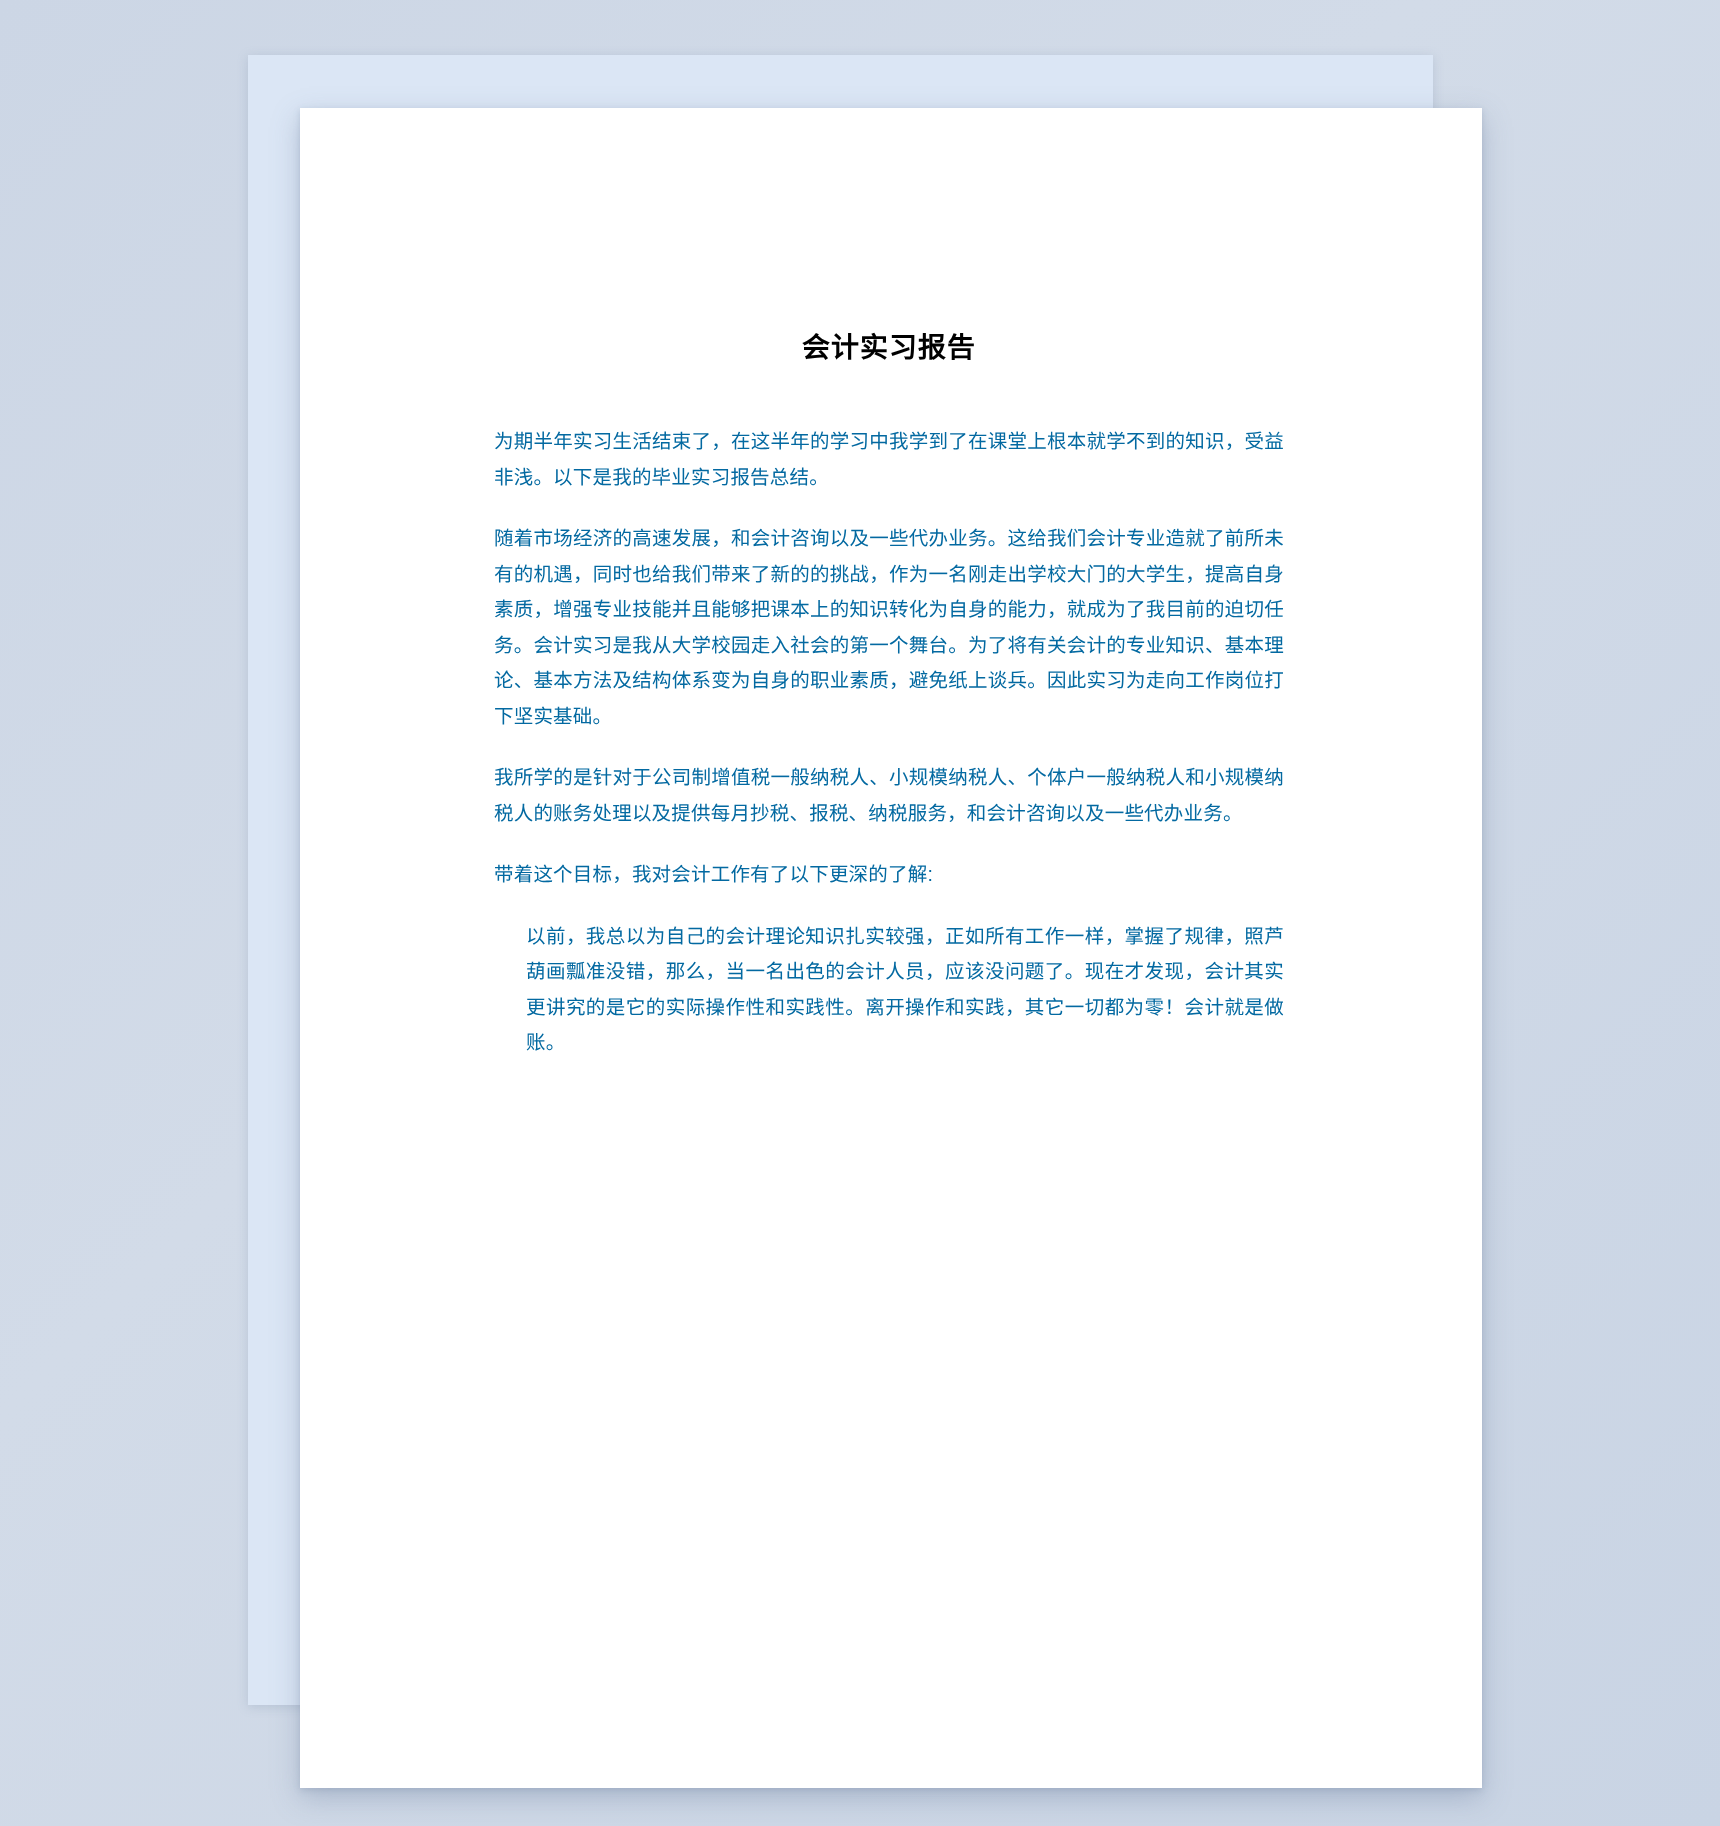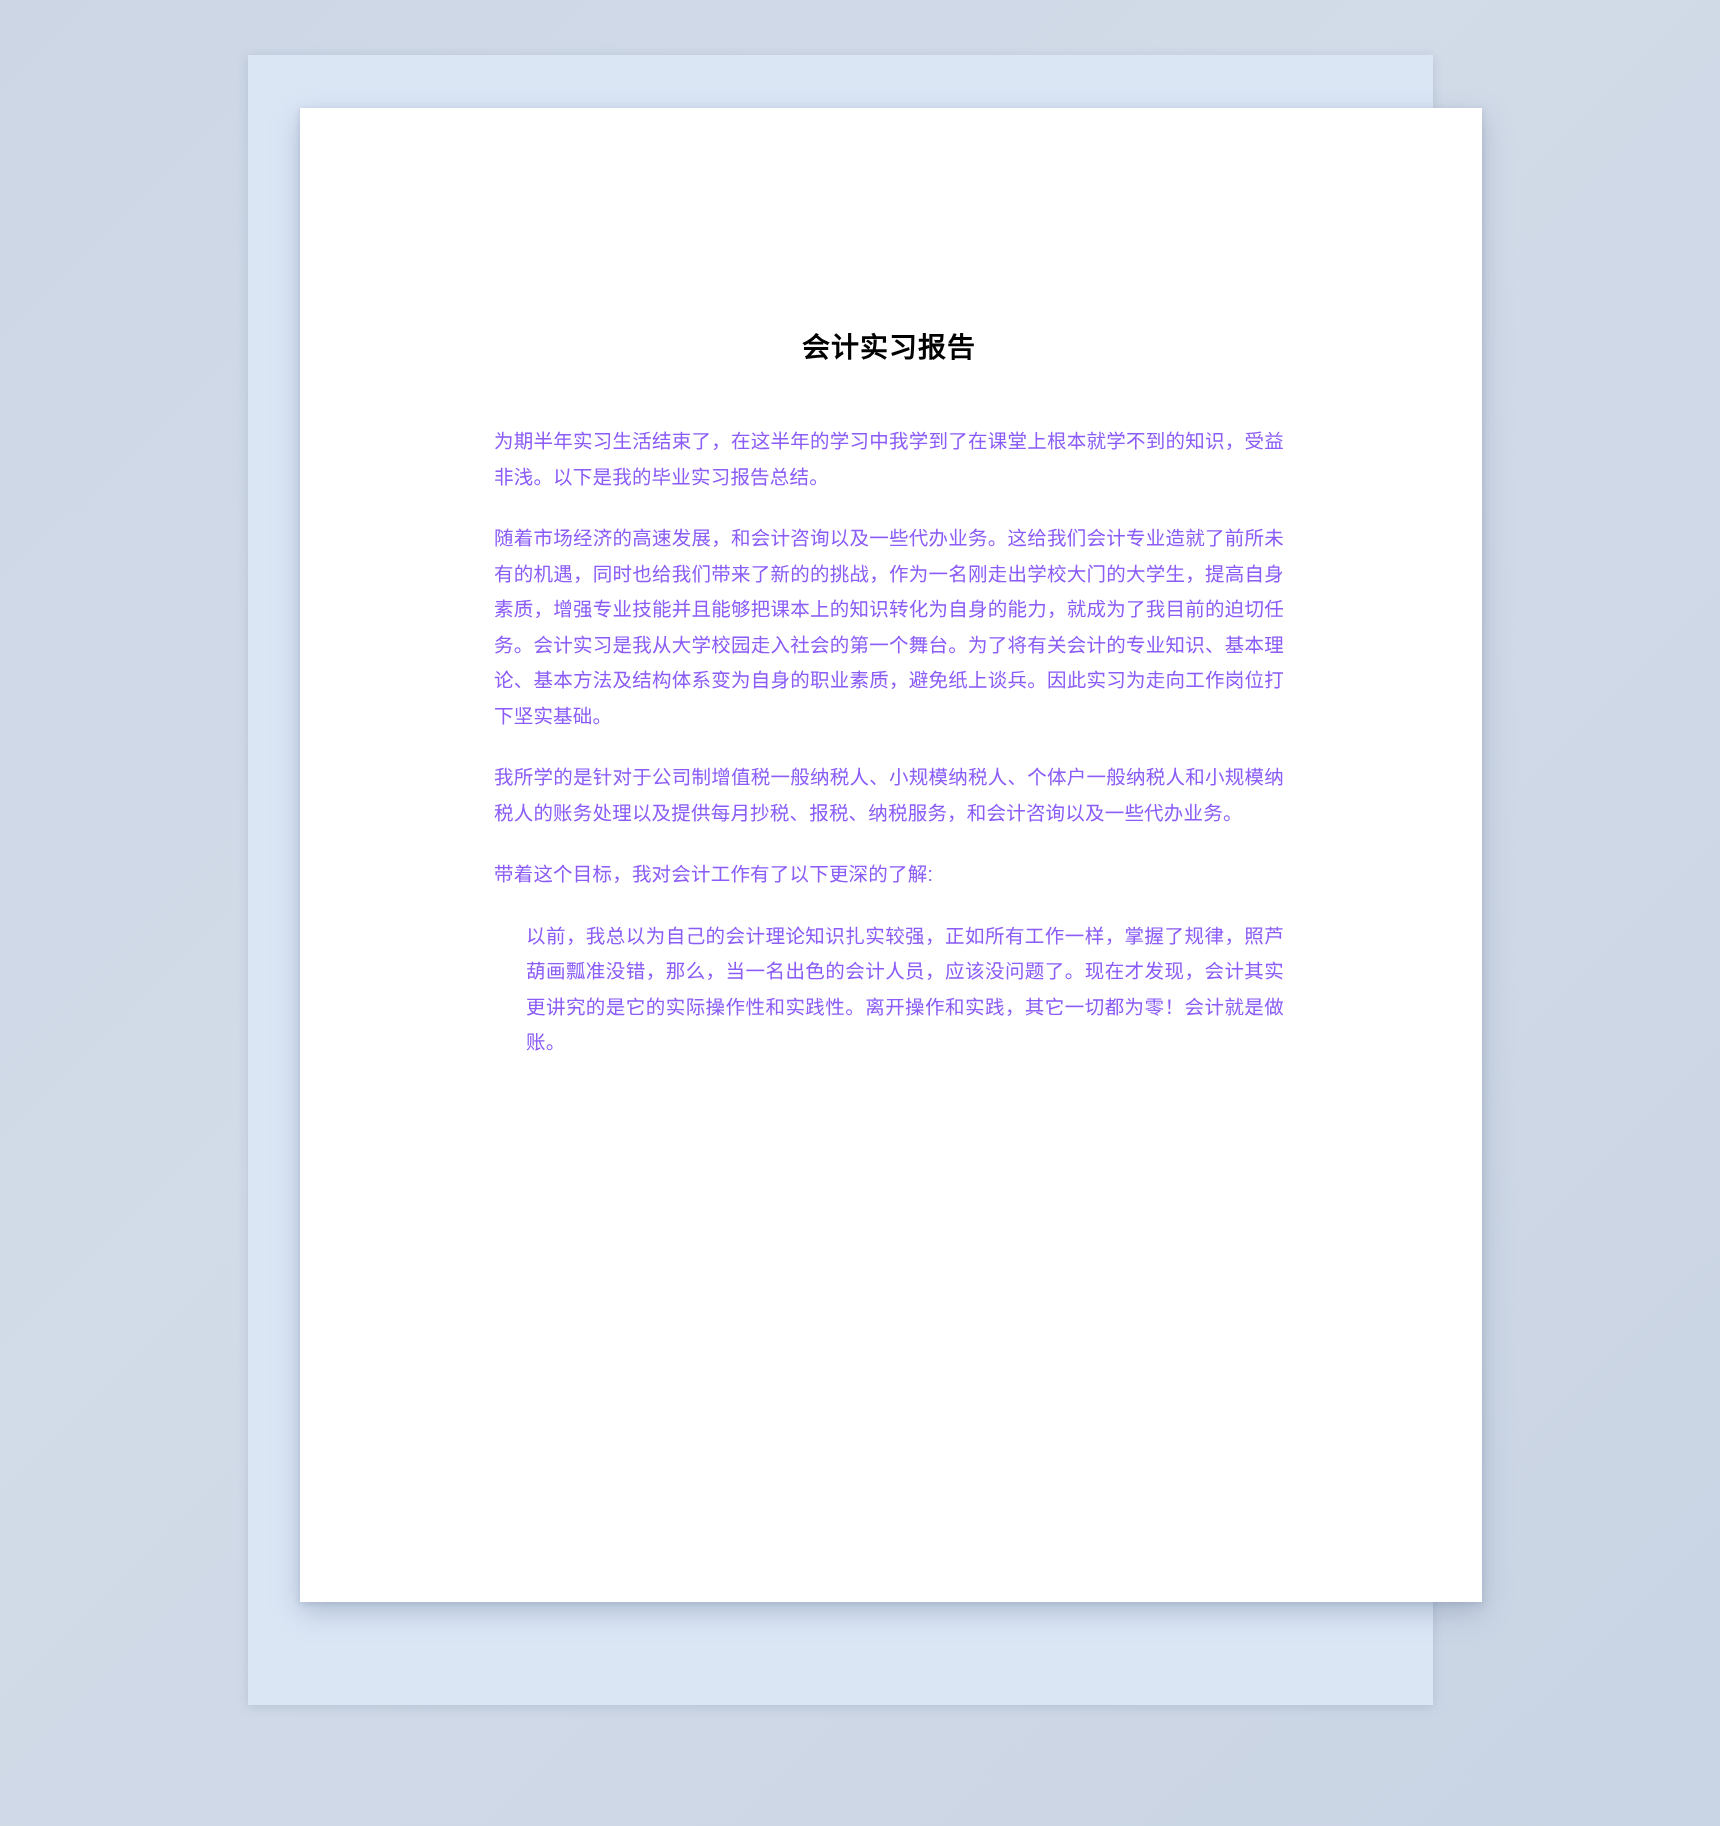--- a/index.html
+++ b/index.html
@@ -33,21 +33,21 @@
     background: #dbe6f5;
     box-shadow: 0 2px 10px rgba(120, 140, 170, 0.28);
   }
 
   
   .page {
     position: absolute;
     left: 300px;
     top: 108px;
     width: 1182px;
-    height: 1494px;
+    height: 1680px;
     background: #ffffff;
     box-shadow: 0 10px 26px rgba(110, 130, 160, 0.38),
                 0 2px 6px rgba(110, 130, 160, 0.25);
     box-sizing: border-box;
     padding: 0;
   }
 
   .page-inner {
     position: absolute;
     left: 194px;
@@ -61,21 +61,21 @@
     color: #000000;
     text-align: center;
     letter-spacing: 1px;
     margin: 0 0 58px 0;
     line-height: 1.3;
   }
 
   .para {
     font-size: 19.5px;
     line-height: 1.82;
-    color: #8b5cf6;
+    color: #0369a1;
     margin: 0 0 26px 0;
     text-align: justify;
     text-justify: inter-ideograph;
     letter-spacing: 0.2px;
   }
 
   .para:last-child {
     margin-bottom: 0;
     margin-left: 32px;
   }

